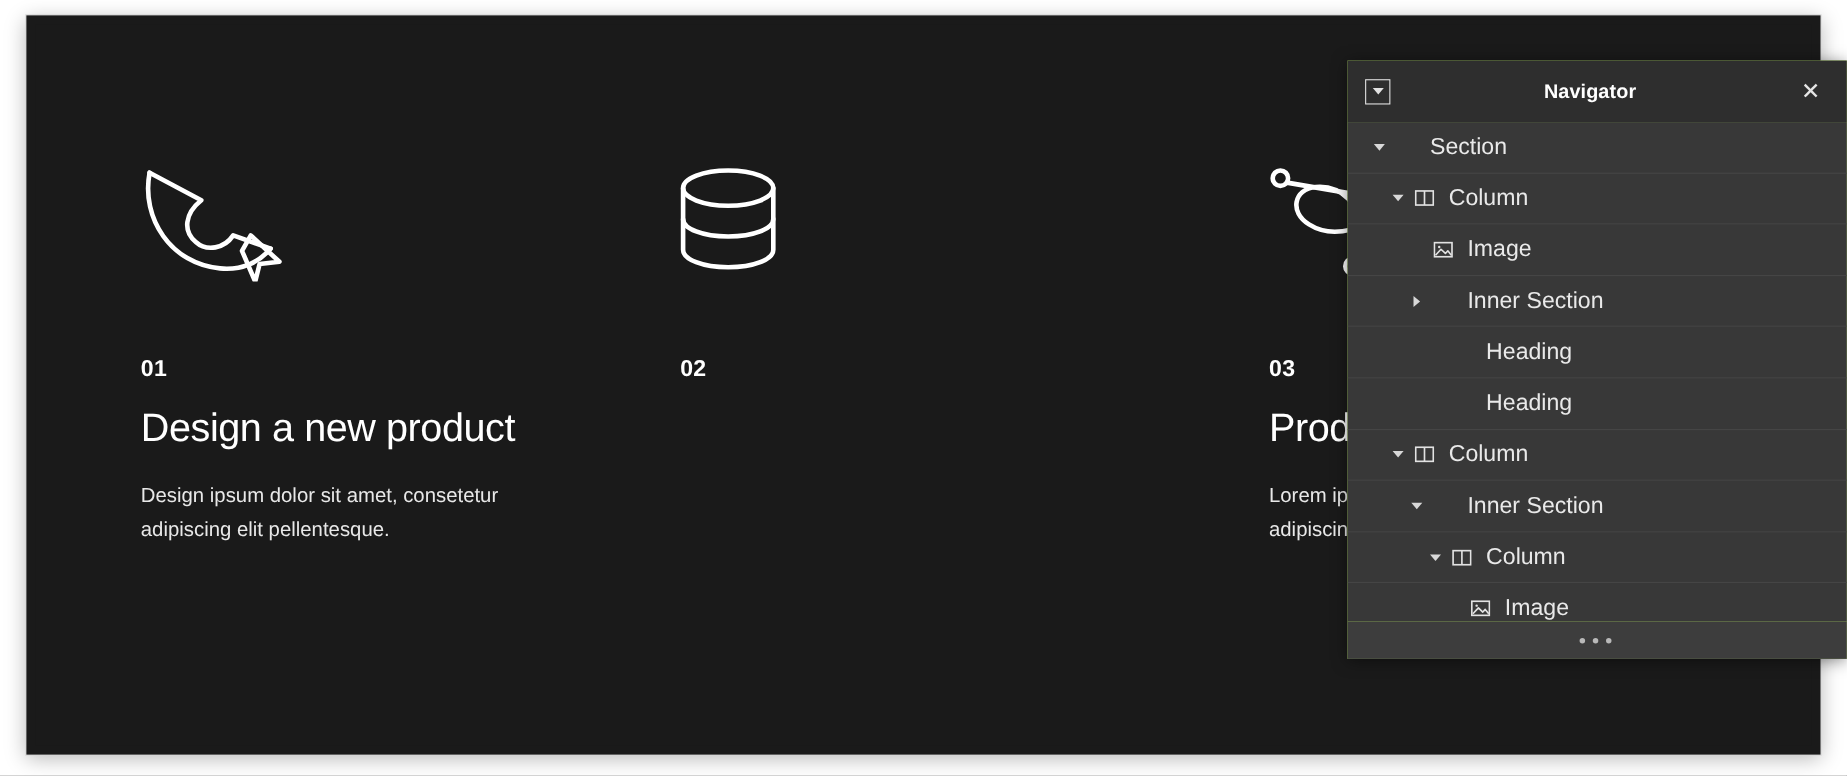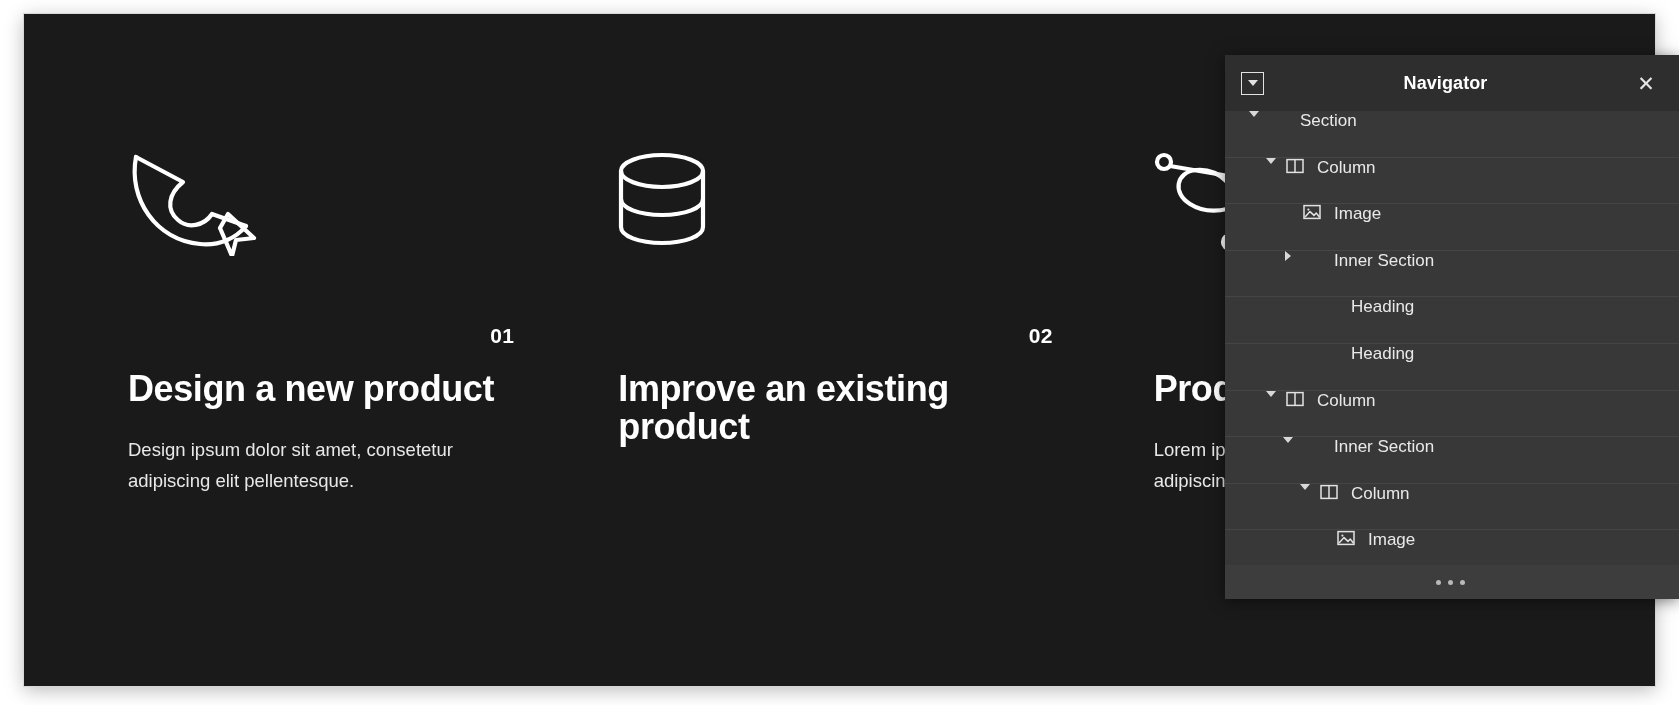--- a/index.html
+++ b/index.html
@@ -66,27 +66,26 @@
     align-items: flex-start;
   }
   .feature-icon svg { display: block; }
 
   .feature-number {
     color: #ffffff;
     font-size: 21px;
     font-weight: bold;
     letter-spacing: 0.3px;
     margin-bottom: 22px;
-    text-align: right;
   }
 
   .feature-title {
     color: #ffffff;
     font-size: 36px;
-    font-weight: bold;
+    font-weight: normal;
     line-height: 1.05;
     letter-spacing: -0.4px;
     margin-bottom: 26px;
     white-space: pre-line;
   }
 
   .feature-body {
     color: #e8e8e8;
     font-size: 18.5px;
     line-height: 1.68;
@@ -159,24 +158,24 @@
 
   .nav-tree {
     flex: 1 1 auto;
     overflow: hidden;
     background: #383838;
   }
 
   .tree-row {
     height: 46.6px;
     display: flex;
-    align-items: flex-start;
+    align-items: center;
     border-bottom: 1px solid #454545;
     color: #e9e9e9;
-    font-size: 17px;
+    font-size: 21px;
     cursor: pointer;
     user-select: none;
   }
 
   .tw-arrow {
     width: 22px;
     display: flex;
     align-items: center;
     justify-content: center;
     flex: 0 0 auto;
@@ -252,22 +251,20 @@
 
         <div class="feature-col">
           <div class="feature-icon">
             <svg width="88" height="100" viewBox="0 0 88 100" fill="none" stroke="#ffffff" stroke-width="4.2" stroke-linejoin="round" stroke-linecap="round">
               <ellipse cx="44" cy="19" rx="41" ry="16"></ellipse>
               <path d="M3 19 L3 47 C3 56, 21 63, 44 63 C67 63, 85 56, 85 47 L85 19"></path>
               <path d="M3 47 L3 75 C3 84, 21 91, 44 91 C67 91, 85 84, 85 75 L85 47"></path>
             </svg>
           </div>
           <div class="feature-number">02</div>
-          <div class="feature-title">Improve an existing
-product</div>
         </div>
 
         <div class="feature-col">
           <div class="feature-icon">
             <svg width="120" height="100" viewBox="0 0 120 100" fill="none" stroke="#ffffff" stroke-width="4.2" stroke-linejoin="round" stroke-linecap="round">
               <circle cx="10" cy="10" r="7"></circle>
               <circle cx="110" cy="32" r="7"></circle>
               <circle cx="76" cy="90" r="7"></circle>
               <path d="M16 14 L104 29"></path>
               <path d="M106 36 C92 56, 58 66, 36 52 C18 41, 22 20, 42 18

